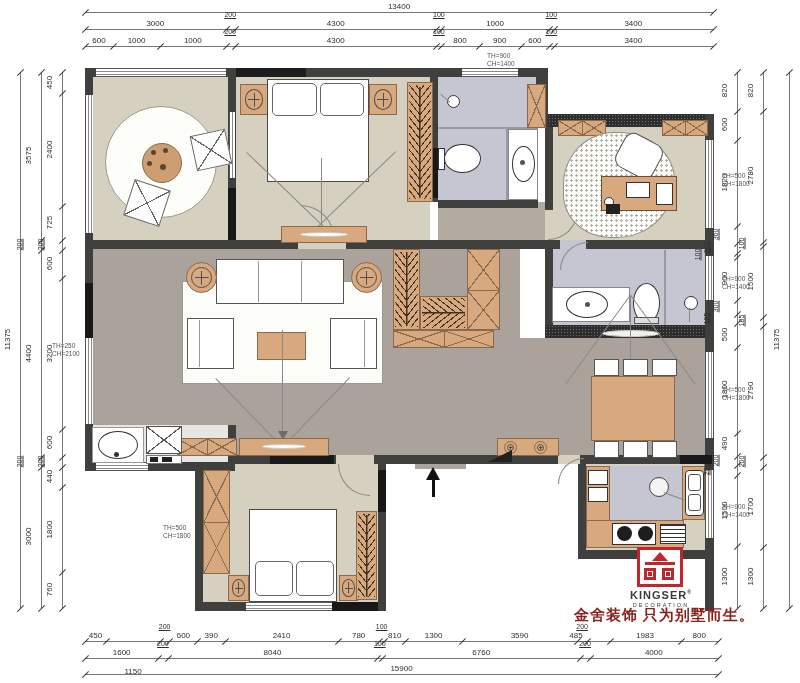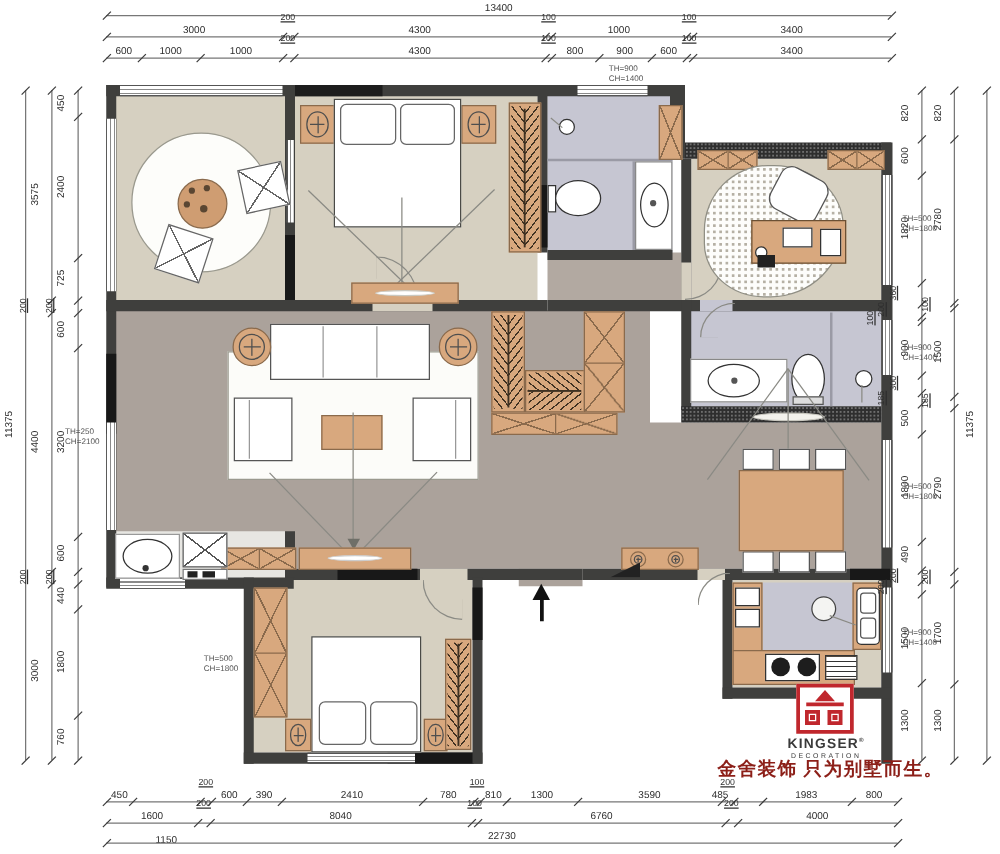--- a/index.html
+++ b/index.html
@@ -353,21 +353,21 @@
       <div class="dim-t dim-sm" style="left: 357.728px; top: 639px; width: 44px;">100</div>
       <div class="tick" style="left: 378.02px; top: 658px;"></div>
       <div class="dim-t" style="left: 459.255px; top: 648px; width: 44px;">6760</div>
       <div class="tick" style="left: 576.491px; top: 658px;"></div>
       <div class="dim-t dim-sm" style="left: 563.075px; top: 639px; width: 44px;">200</div>
       <div class="tick" style="left: 585.658px; top: 658px;"></div>
       <div class="dim-t" style="left: 631.829px; top: 648px; width: 44px;">4000</div>
       <div class="tick" style="left: 714px; top: 658px;"></div>
       <div style="left: 85px; top: 674px; width: 633px; height: 1px; background: rgb(119, 119, 119);"></div>
       <div class="tick" style="left: 81px; top: 674px;"></div>
-      <div class="dim-t" style="left: 379.5px; top: 664px; width: 44px;">22730</div>
+      <div class="dim-t" style="left: 379.5px; top: 664px; width: 44px;">15900</div>
       <div class="tick" style="left: 714px; top: 674px;"></div>
       <div style="left: 20px; top: 72px; width: 1px; height: 536px; background: rgb(119, 119, 119);"></div>
       <div class="tick" style="left: 16px; top: 72px;"></div>
       <div class="dim-t" style="left: -13px; top: 335px; width: 40px; height: 9px; transform: rotate(-90deg);">11375</div>
       <div class="tick" style="left: 16px; top: 608px;"></div>
       <div style="left: 41px; top: 72px; width: 1px; height: 536px; background: rgb(119, 119, 119);"></div>
       <div class="tick" style="left: 37px; top: 72px;"></div>
       <div class="dim-t" style="left: 8px; top: 151.229px; width: 40px; height: 9px; transform: rotate(-90deg);">3575</div>
       <div class="tick" style="left: 37px; top: 240.457px;"></div>
       <div class="dim-t dim-sm" style="left: -1px; top: 240.169px; width: 40px; height: 9px; transform: rotate(-90deg);">200</div>

